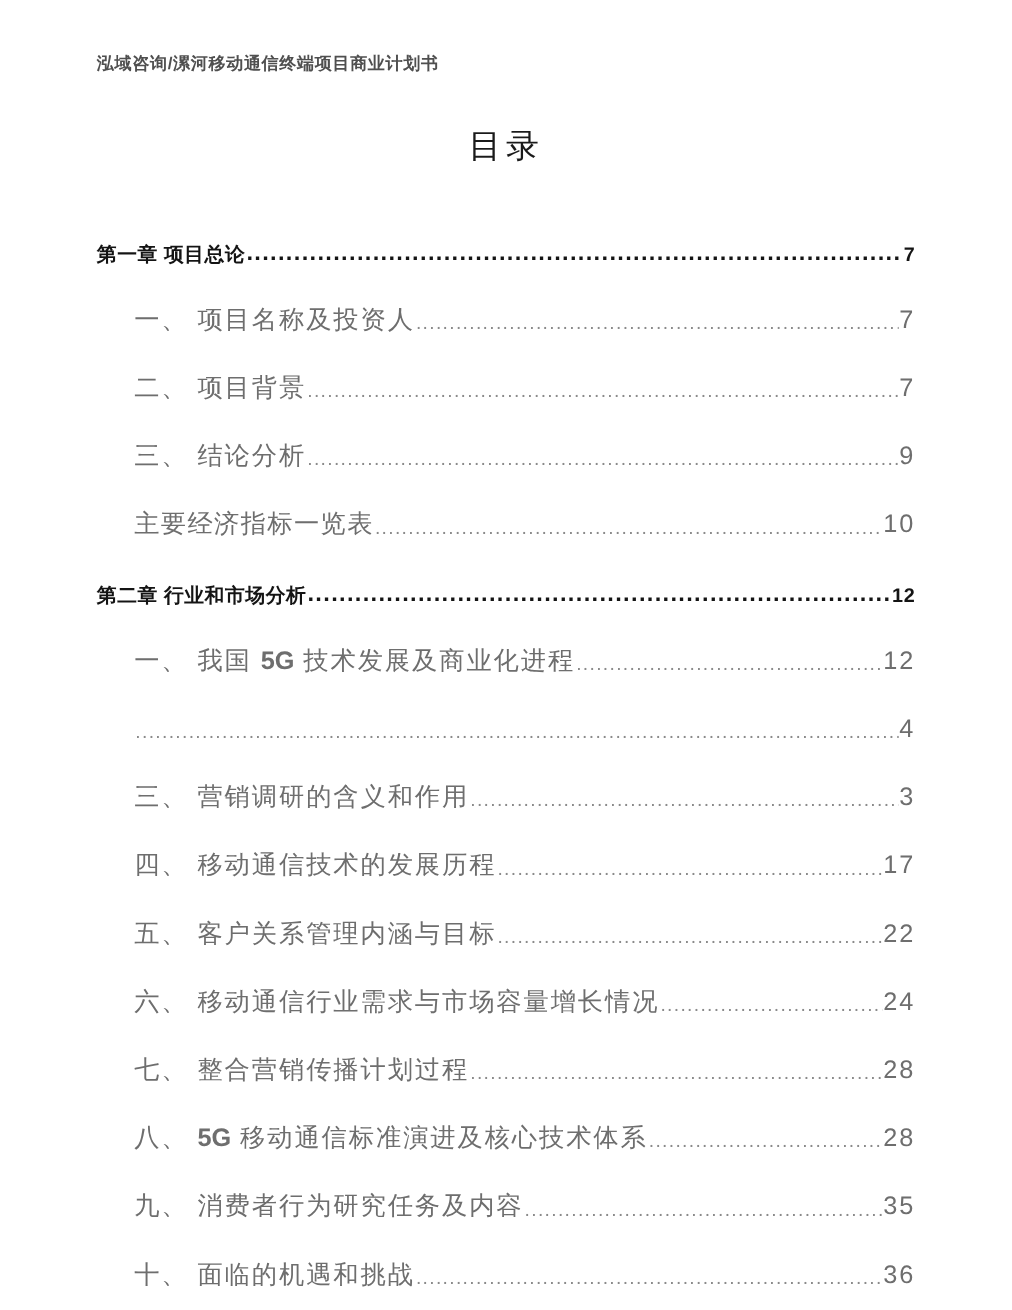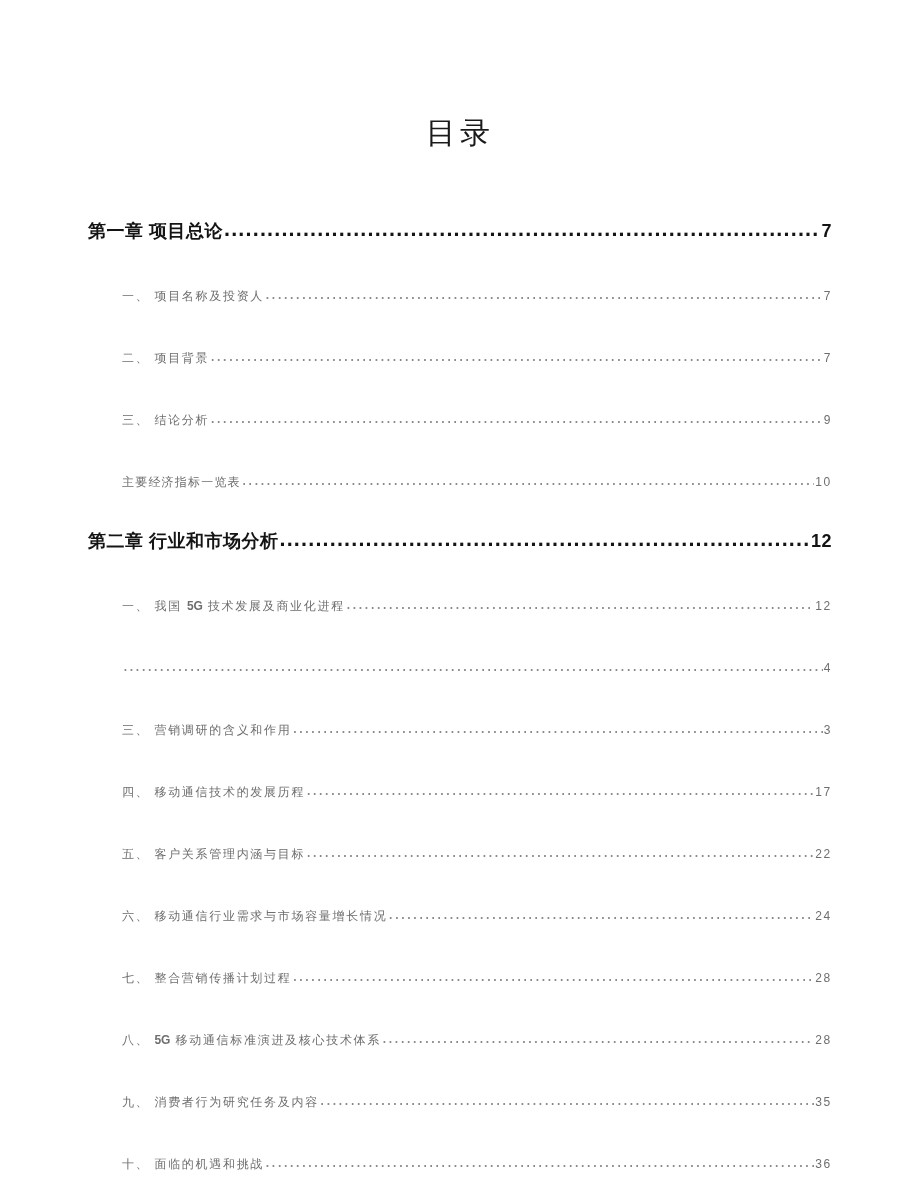--- a/index.html
+++ b/index.html
@@ -80,21 +80,21 @@
   }
 
   
   .toc-row.lvl-section {
     height: 62px;
     padding-left: 34px;
   }
   .toc-row.lvl-section .t-label,
   .toc-row.lvl-section .t-page {
     font-family: "Liberation Sans", "DejaVu Sans", sans-serif;
-    font-size: 12px;
+    font-size: 23px;
     font-weight: 400;
     color: #6e6e6e;
     letter-spacing: 1.7px;
   }
   .toc-row.lvl-section .t-dots {
     color: #8a8a8a;
     font-size: 17.5px;
     font-family: "Liberation Sans", "DejaVu Sans", sans-serif;
   }
   
@@ -129,20 +129,21 @@
     font-family: Liberation Sans, sans-serif;
     font-weight: 700;
     letter-spacing: 0;
   }
 </style>
 </head>
 <body>
 
 <div class="page">
 
+  <div class="doc-header">泓域咨询/漯河移动通信终端项目商业计划书</div>
 
   <div class="toc-title">目录</div>
 
   <div class="toc-list">
       <div class="toc-row lvl-chapter">
         <span class="t-label"><span class="t-num">第一章 </span><span>项目总论</span></span>
         <span class="t-dots">....................................................................................................................................................................................................................................................................</span>
         <span class="t-page">7</span>
       </div>
       <div class="toc-row lvl-section">

